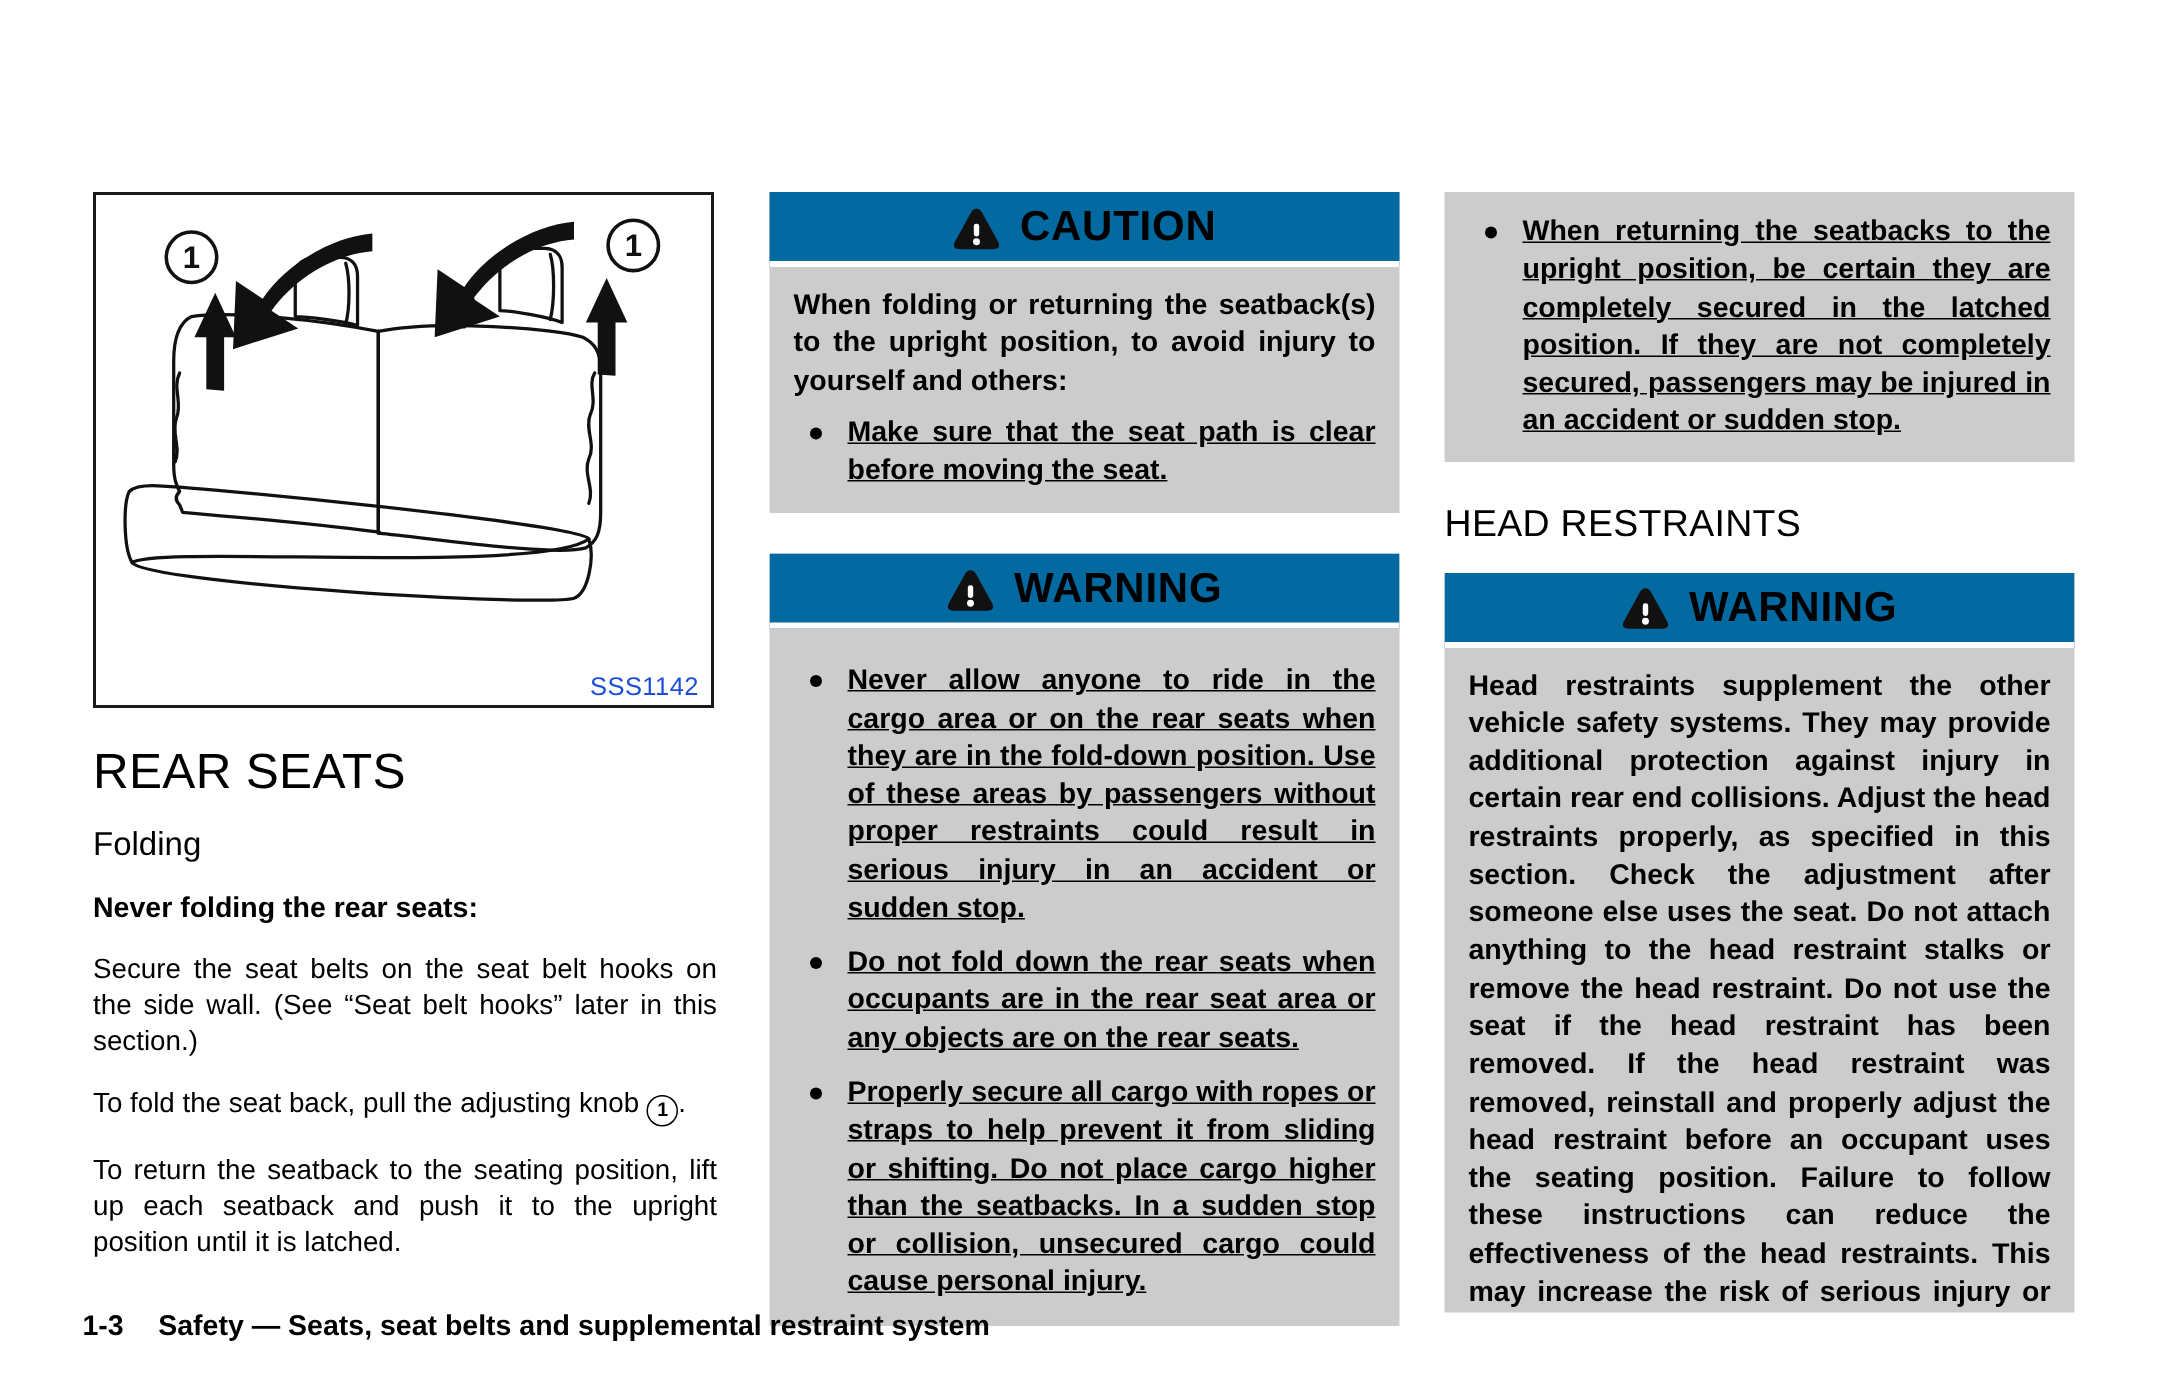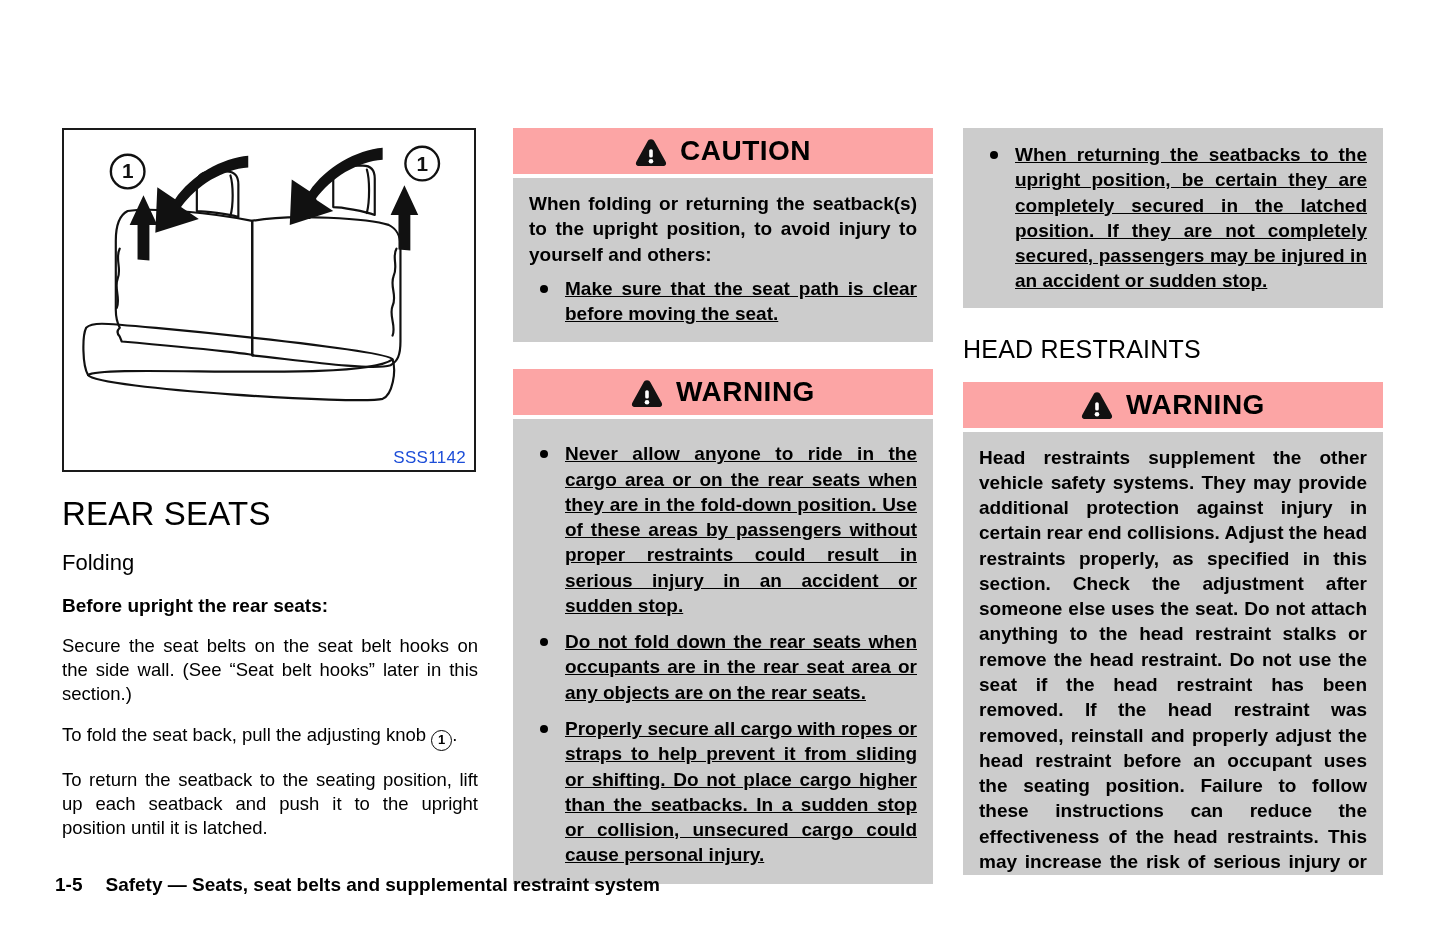--- a/index.html
+++ b/index.html
@@ -99,21 +99,21 @@
     font-family: "Liberation Sans", sans-serif;
   }
 
   
   .alert {
     background: #cccccc;
     margin: 0 0 27px 0;
     width: 420px;
   }
   .alert-head {
-    background: #fca5a5;
+    background: #0369a1;
     height: 46px;
     display: flex;
     align-items: center;
     justify-content: center;
     gap: 13px;
     border-bottom: 4px solid #ffffff;
   }
   .alert-head .tri {
     display: block;
     width: 32px;
@@ -260,21 +260,21 @@
           <text x="64" y="49" text-anchor="middle" font-family="Liberation Sans, sans-serif" font-size="21" font-weight="bold" fill="#111">1</text>
           <circle cx="362" cy="34" r="17" fill="#fff" stroke="#111" stroke-width="2.4"></circle>
           <text x="362" y="41" text-anchor="middle" font-family="Liberation Sans, sans-serif" font-size="21" font-weight="bold" fill="#111">1</text>
         </g>
       </svg>
       <div class="figure-caption">SSS1142</div>
     </div>
 
     <h1 class="h1">REAR SEATS</h1>
     <h2 class="h2">Folding</h2>
-    <p class="h3">Before upright the rear seats:</p>
+    <p class="h3">Never folding the rear seats:</p>
     <p class="body-par">Secure the seat belts on the seat belt hooks on the side wall. (See “Seat belt hooks” later in this section.)</p>
 
     <p class="body-par">
       <span>To fold the seat back, pull the adjusting knob</span>
       <span class="inline-callout">1</span><span>.</span>
     </p>
 
     <p class="body-par">To return the seatback to the seating position, lift up each seatback and push it to the upright position until it is latched.</p>
   </div>
 
@@ -356,16 +356,16 @@
         </svg>
         <span class="alert-title">WARNING</span>
       </div>
       <div class="alert-body">
         <p class="alert-par">Head restraints supplement the other vehicle safety systems. They may provide additional protection against injury in certain rear end collisions. Adjust the head restraints properly, as specified in this section. Check the adjustment after someone else uses the seat. Do not attach anything to the head restraint stalks or remove the head restraint. Do not use the seat if the head restraint has been removed. If the head restraint was removed, reinstall and properly adjust the head restraint before an occupant uses the seating position. Failure to follow these instructions can reduce the effectiveness of the head restraints. This may increase the risk of serious injury or death in a</p>
       </div>
     </div>
   </div>
 
   <div class="footer">
-    <span class="pg">1-5</span><span>Safety — Seats, seat belts and supplemental restraint system</span>
+    <span class="pg">1-3</span><span>Safety — Seats, seat belts and supplemental restraint system</span>
   </div>
 
 </div>
 
 </body></html>

